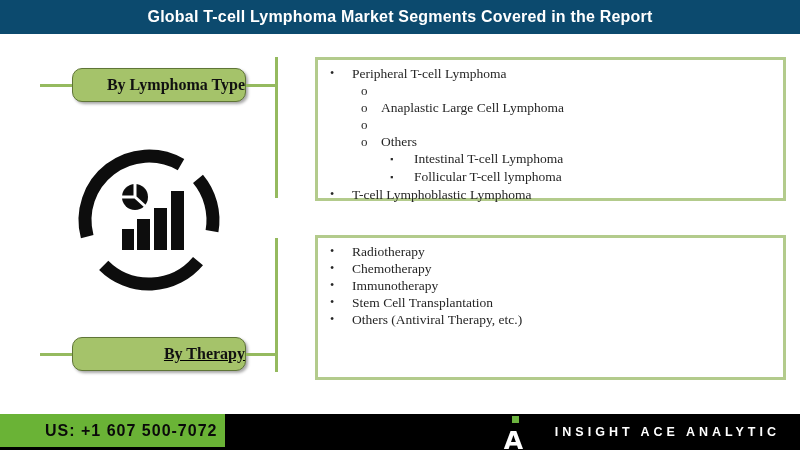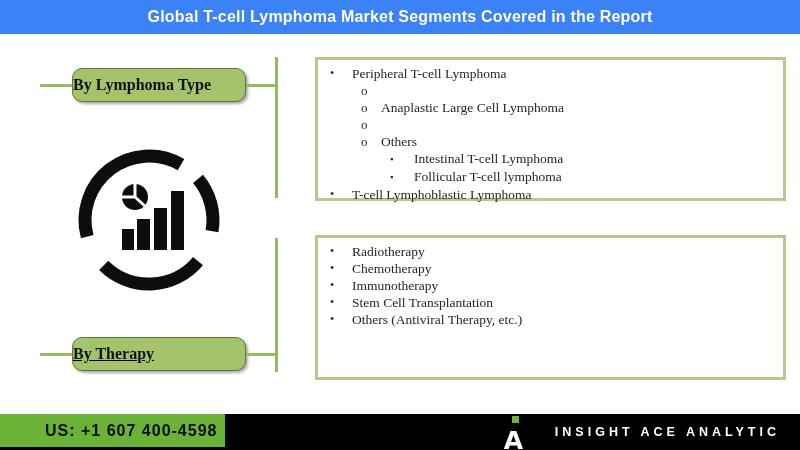--- a/index.html
+++ b/index.html
@@ -3,33 +3,33 @@
 <meta charset="utf-8">
 <style>
   html,body { margin:0; padding:0; }
   body {
     width:800px; height:450px; position:relative; background:#ffffff;
     font-family:"Liberation Serif", serif; overflow:hidden;
   }
 
   
   .titlebar {
-    position:absolute; left:0; top:0; width:800px; height:34px; background:#3b82f6;
+    position:absolute; left:0; top:0; width:800px; height:34px; background:#0c4a6e;
     display:flex; align-items:center; justify-content:center;
   }
   .titlebar .title-text {
     color:#ffffff; font-family:"Liberation Sans", sans-serif;
     font-weight:bold; font-size:16px; letter-spacing:0.2px;
   }
 
   
   .seg-btn {
     position:absolute; width:174px; height:34px; box-sizing:border-box;
     background:#a5c36a; border:1.6px solid #5f7537; border-radius:10px;
-    display:flex; align-items:center; justify-content:flex-start;
+    display:flex; align-items:center; justify-content:flex-end;
     box-shadow:2px 2px 3px rgba(0,0,0,0.35);
   }
   .seg-btn .btn-label { font-weight:bold; font-size:16px; color:#111111; }
   #btn-lymphoma { left:72px; top:68px; }
   #btn-therapy  { left:72px; top:337px;text-decoration:underline; }
 
   
   .hline { position:absolute; height:3px; background:#95ba5f; }
   .vline { position:absolute; width:3px;  background:#95ba5f; }
   #stub-1 { left:40px;  top:84px;  width:32px; }
@@ -185,21 +185,21 @@
     <rect x="97" y="46" width="13" height="59"></rect>
   </g>
   <g>
     <circle cx="61" cy="52" r="13" fill="#0d0d0d"></circle>
     <path d="M61 52 L61 37 M61 52 L46 52 M61 52 L72 62" stroke="#ffffff" stroke-width="3" fill="none"></path>
   </g>
 </svg>
 
 <div class="footer-bar">
   <div class="footer-green">
-    <span class="phone">US: +1 607 400-4598</span>
+    <span class="phone">US: +1 607 500-7072</span>
   </div>
   <div class="brand">
     <span class="logo-mark">
       <span class="logo-dot"></span>
       <span class="logo-a">A</span>
     </span>
     <span class="brand-text">INSIGHT ACE ANALYTIC</span>
   </div>
 </div>
 

